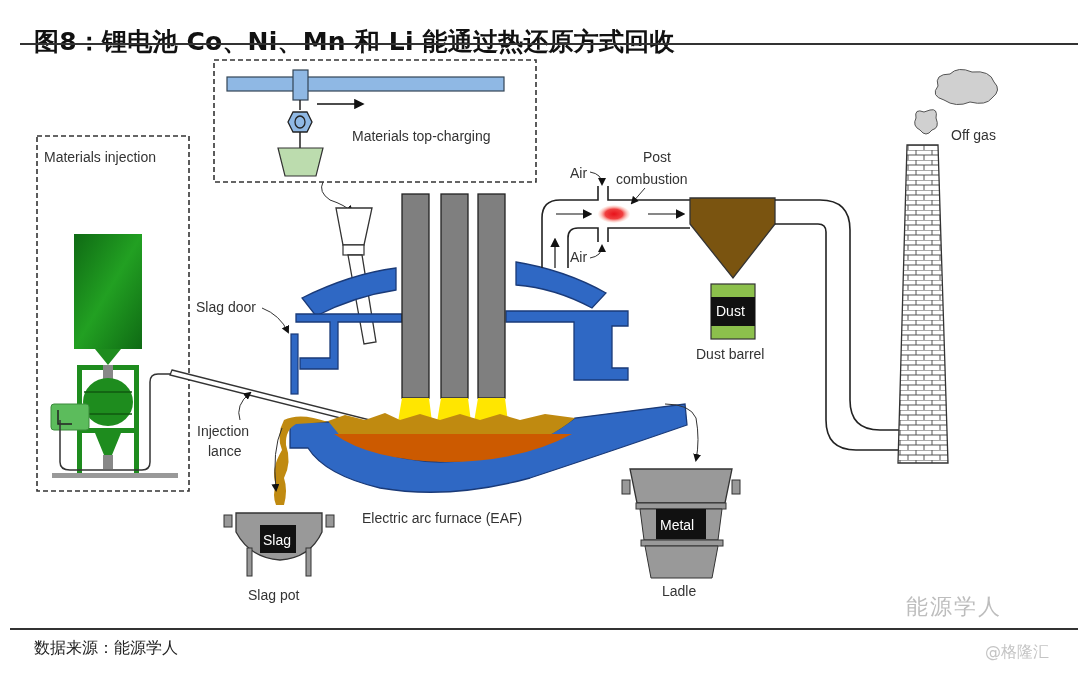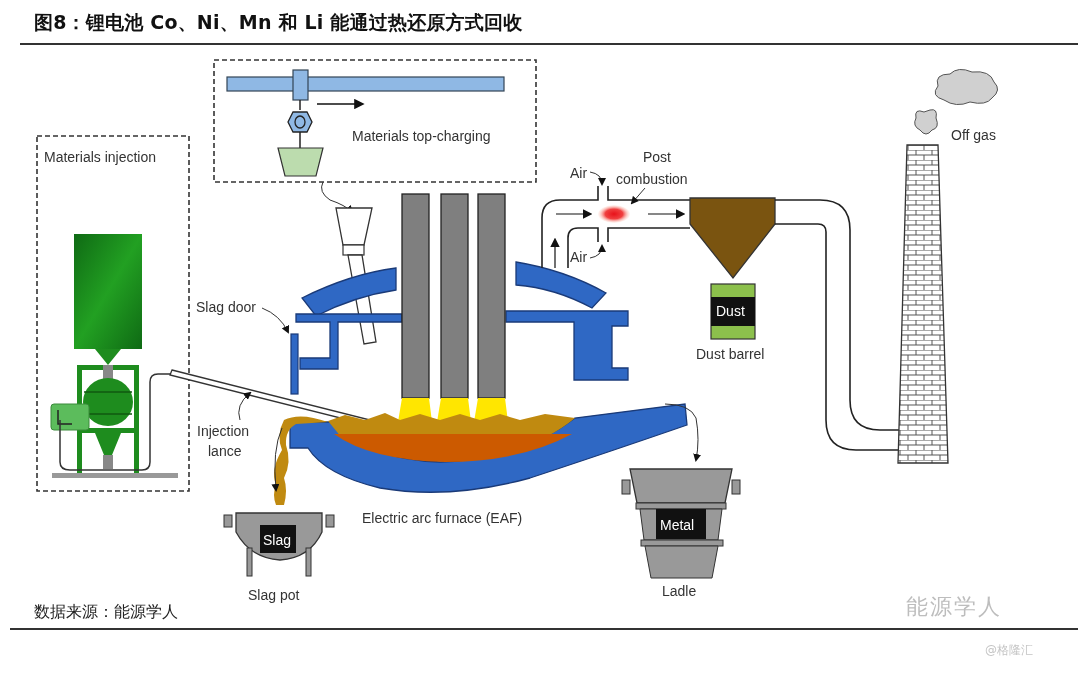--- a/index.html
+++ b/index.html
@@ -1,22 +1,22 @@
 <!DOCTYPE html>
 <html><head>
 <meta charset="utf-8">
 <style>
   html,body{margin:0;padding:0;background:#fff;}
   body{width:1080px;height:674px;position:relative;overflow:hidden;font-family:"DejaVu Sans",sans-serif;}
-  .title{position:absolute;left:34px;top:10px;font-size:19px;font-weight:bold;color:#111;font-family:"DejaVu Sans",sans-serif;letter-spacing:0.2px;}
+  .title{position:absolute;left:34px;top:25px;font-size:25px;font-weight:bold;color:#111;font-family:"DejaVu Sans",sans-serif;letter-spacing:0.2px;}
   .rule-top{position:absolute;left:20px;top:43px;width:1058px;height:2px;background:#333;}
   .rule-bottom{position:absolute;left:10px;top:628px;width:1068px;height:2px;background:#333;}
-  .source{position:absolute;left:34px;top:602px;font-size:16px;color:#222;}
+  .source{position:absolute;left:34px;top:638px;font-size:16px;color:#222;}
   .wm1{position:absolute;left:906px;top:592px;font-size:22px;color:#bdbdbd;letter-spacing:2px;}
-  .wm2{position:absolute;left:985px;top:642px;font-size:12px;color:#c4c4c4;}
+  .wm2{position:absolute;left:985px;top:642px;font-size:16px;color:#c4c4c4;}
   svg{position:absolute;left:0;top:0;}
   .lbl{font-family:"Liberation Sans",sans-serif;font-size:14px;fill:#333;}
   .lblw{font-family:"Liberation Sans",sans-serif;font-size:14px;fill:#fff;}
 </style>
 </head>
 <body>
 
 <div class="title">图8：锂电池 Co、Ni、Mn 和 Li 能通过热还原方式回收</div>
 <div class="rule-top"></div>
 

